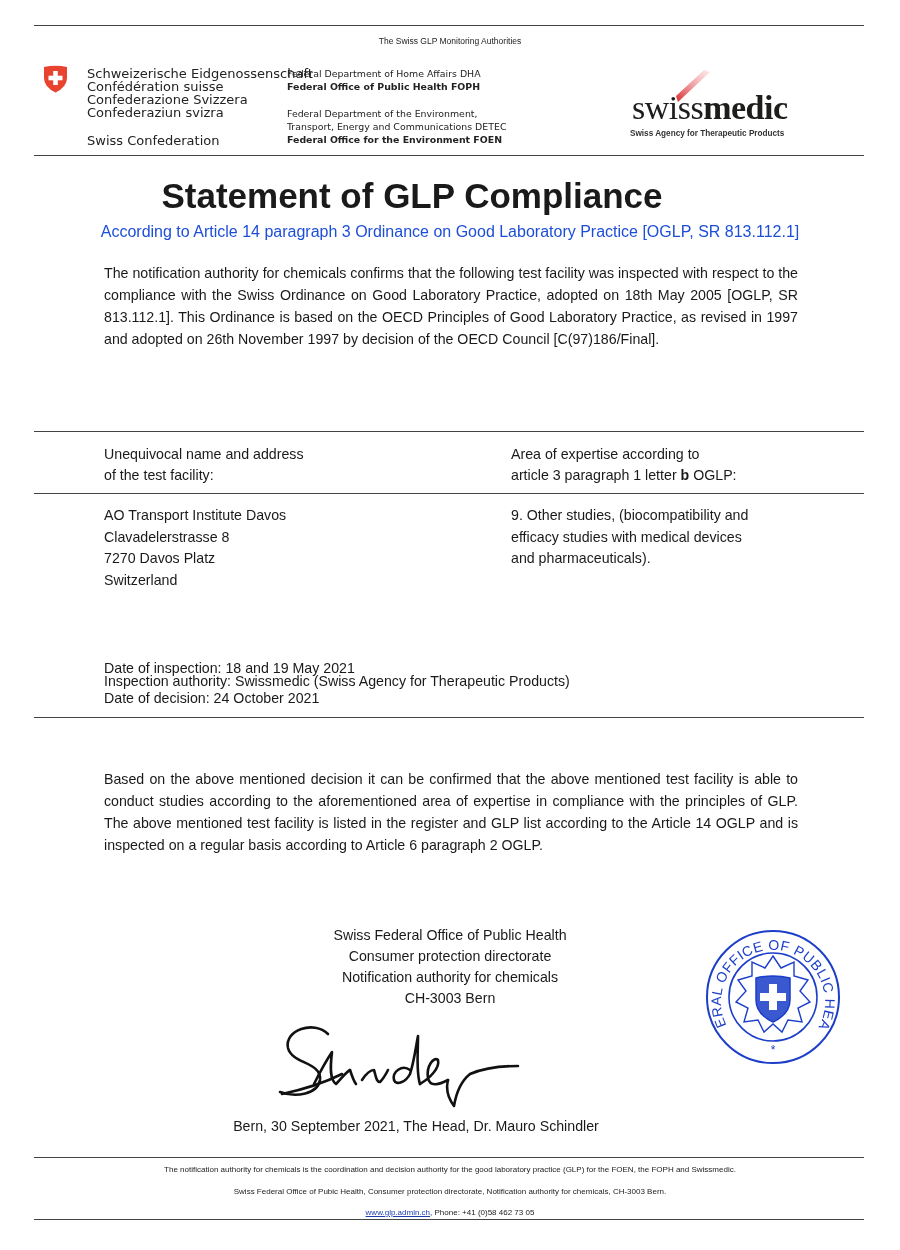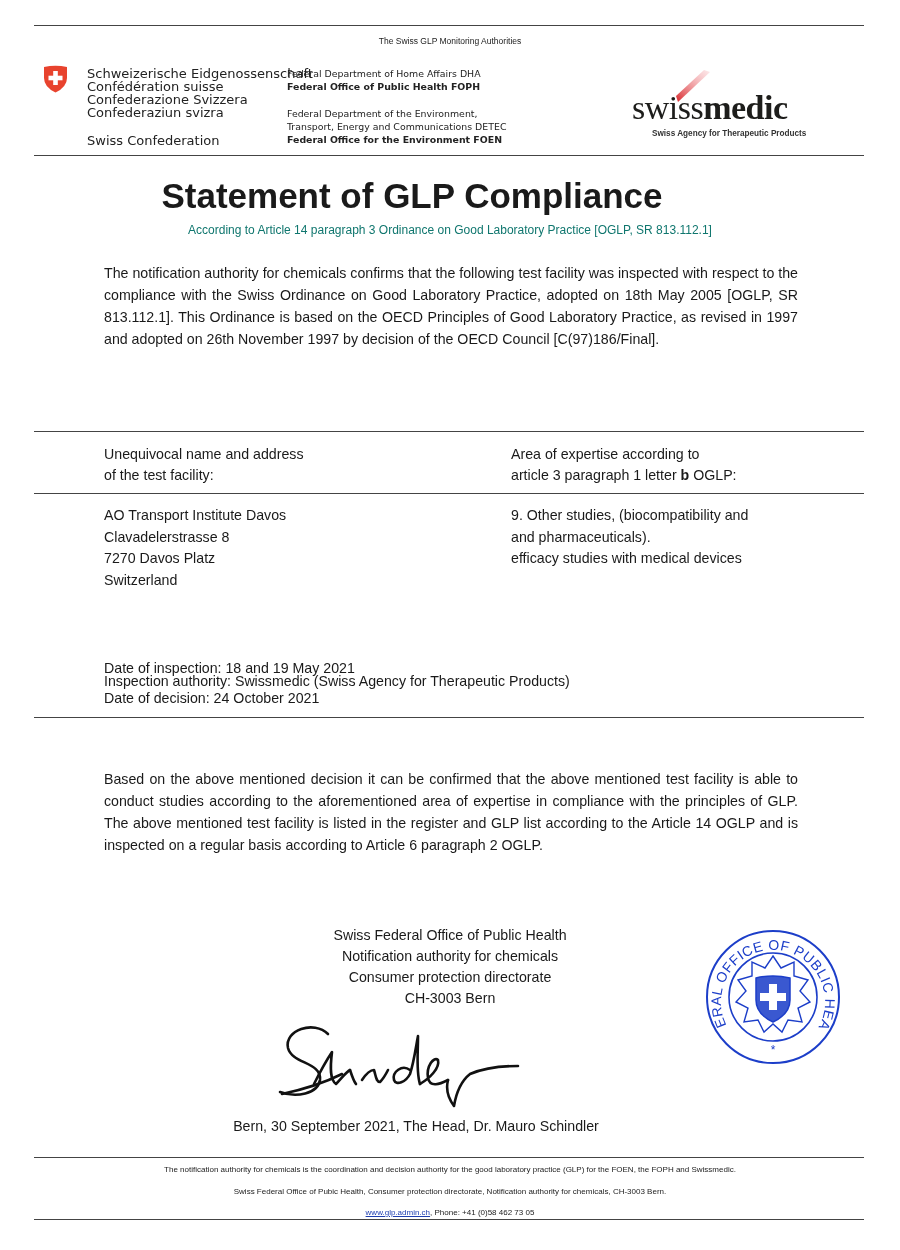--- a/index.html
+++ b/index.html
@@ -15,24 +15,24 @@
   .confed .gap { height: 15px; }
   .dept { position: absolute; left: 287px; top: 67px; font-family: "DejaVu Sans", sans-serif; font-size: 9.4px; line-height: 13px; color: #222; }
   .dept .b { font-weight: bold; }
   .dept .gap2 { height: 14px; }
 
   .swissmedic { position: absolute; left: 620px; top: 68px; width: 200px; }
   .sm-word { position: absolute; left: 12px; top: 20px; font-family: Liberation Serif, serif; font-size: 34px; letter-spacing: -0.5px; color: #1d1d1b; line-height: 40px; white-space: nowrap; }
   .sm-word .light { font-weight: normal; }
   .sm-word .heavy { font-weight: bold; }
   .sm-slash { position: absolute; left: 54px; top: 0px; width: 40px; height: 34px; }
-  .sm-sub { position: absolute; left: 10px; top: 61px; font-size: 8.2px; font-weight: bold; color: #333; white-space: nowrap; margin-left: 22px; }
+  .sm-sub { position: absolute; left: 10px; top: 61px; font-size: 8.2px; font-weight: bold; color: #333; white-space: nowrap; }
 
   .title { position: absolute; top: 176px; left: 0; width: 824px; text-align: center; font-size: 35px; font-weight: bold; color: #1a1a1a; }
-  .subtitle { position: absolute; top: 223px; left: 0; width: 900px; text-align: center; font-size: 12px; color: #0f766e; }
+  .subtitle { position: absolute; top: 223px; left: 0; width: 900px; text-align: center; font-size: 16px; color: #1d4ed8; }
 
   .para { position: absolute; left: 104px; width: 694px; font-size: 14.2px; line-height: 22px; text-align: justify; color: #1a1a1a; }
 
   .col { position: absolute; font-size: 14.2px; line-height: 21px; color: #1a1a1a; }
 
   .info-line { position: absolute; left: 104px; font-size: 14.2px; color: #1a1a1a; }
 
   .signatory { position: absolute; left: 300px; top: 913px; width: 300px; text-align: center; font-size: 14.2px; line-height: 21px; color: #1a1a1a; margin-top: 12px; }
   .signature { position: absolute; left: 270px; top: 1022px; width: 260px; height: 90px; }
   .sign-line { position: absolute; left: 0; top: 1118px; width: 832px; text-align: center; font-size: 14.2px; color: #1a1a1a; }
@@ -105,35 +105,35 @@
 <div class="rule" style="top:493px;"></div>
 
 <div class="col" style="left:104px; top:505px; line-height:21.5px;">
   <div>AO Transport Institute Davos</div>
   <div>Clavadelerstrasse 8</div>
   <div>7270 Davos Platz</div>
   <div>Switzerland</div>
 </div>
 <div class="col" style="left:511px; top:505px; line-height:21.5px;">
   <div>9. Other studies, (biocompatibility and</div>
+  <div>efficacy studies with medical devices</div>
   <div>and pharmaceuticals).</div>
-  <div>efficacy studies with medical devices</div>
 </div>
 
 <div class="info-line" style="top:630px;margin-top:43px;">Inspection authority: Swissmedic (Swiss Agency for Therapeutic Products)</div>
 <div class="info-line" style="top:660px;">Date of inspection: 18 and 19 May 2021</div>
 <div class="info-line" style="top:690px;">Date of decision: 24 October 2021</div>
 <div class="rule" style="top:717px;"></div>
 
 <div class="para" style="top:768px;">Based on the above mentioned decision it can be confirmed that the above mentioned test facility is able to conduct studies according to the aforementioned area of expertise in compliance with the principles of GLP. The above mentioned test facility is listed in the register and GLP list according to the Article 14 OGLP and is inspected on a regular basis according to Article 6 paragraph 2 OGLP.</div>
 
 <div class="signatory">
   <div>Swiss Federal Office of Public Health</div>
+  <div>Consumer protection directorate</div>
   <div>Notification authority for chemicals</div>
-  <div>Consumer protection directorate</div>
   <div>CH-3003 Bern</div>
 </div>
 
 <svg class="signature" viewBox="0 0 260 90" fill="none" stroke="#111" stroke-width="2.6" stroke-linecap="round" stroke-linejoin="round">
   <path d="M58 12 C44 -2 14 8 18 26 C22 42 52 40 50 58 C48 72 26 76 10 70"></path>
   <path d="M12 72 C40 66 60 58 72 52"></path>
   <path d="M44 62 C50 50 58 36 62 30 C60 46 60 58 66 62 C72 56 76 50 80 48"></path>
   <path d="M80 48 C82 54 84 60 86 62"></path>
   <path d="M92 58 C96 52 100 48 104 48 C106 54 106 60 110 60 C114 56 116 52 118 48"></path>
   <path d="M140 48 C132 42 122 50 124 58 C126 64 136 60 140 52 C144 40 146 24 148 14 C148 32 146 50 150 62"></path>

